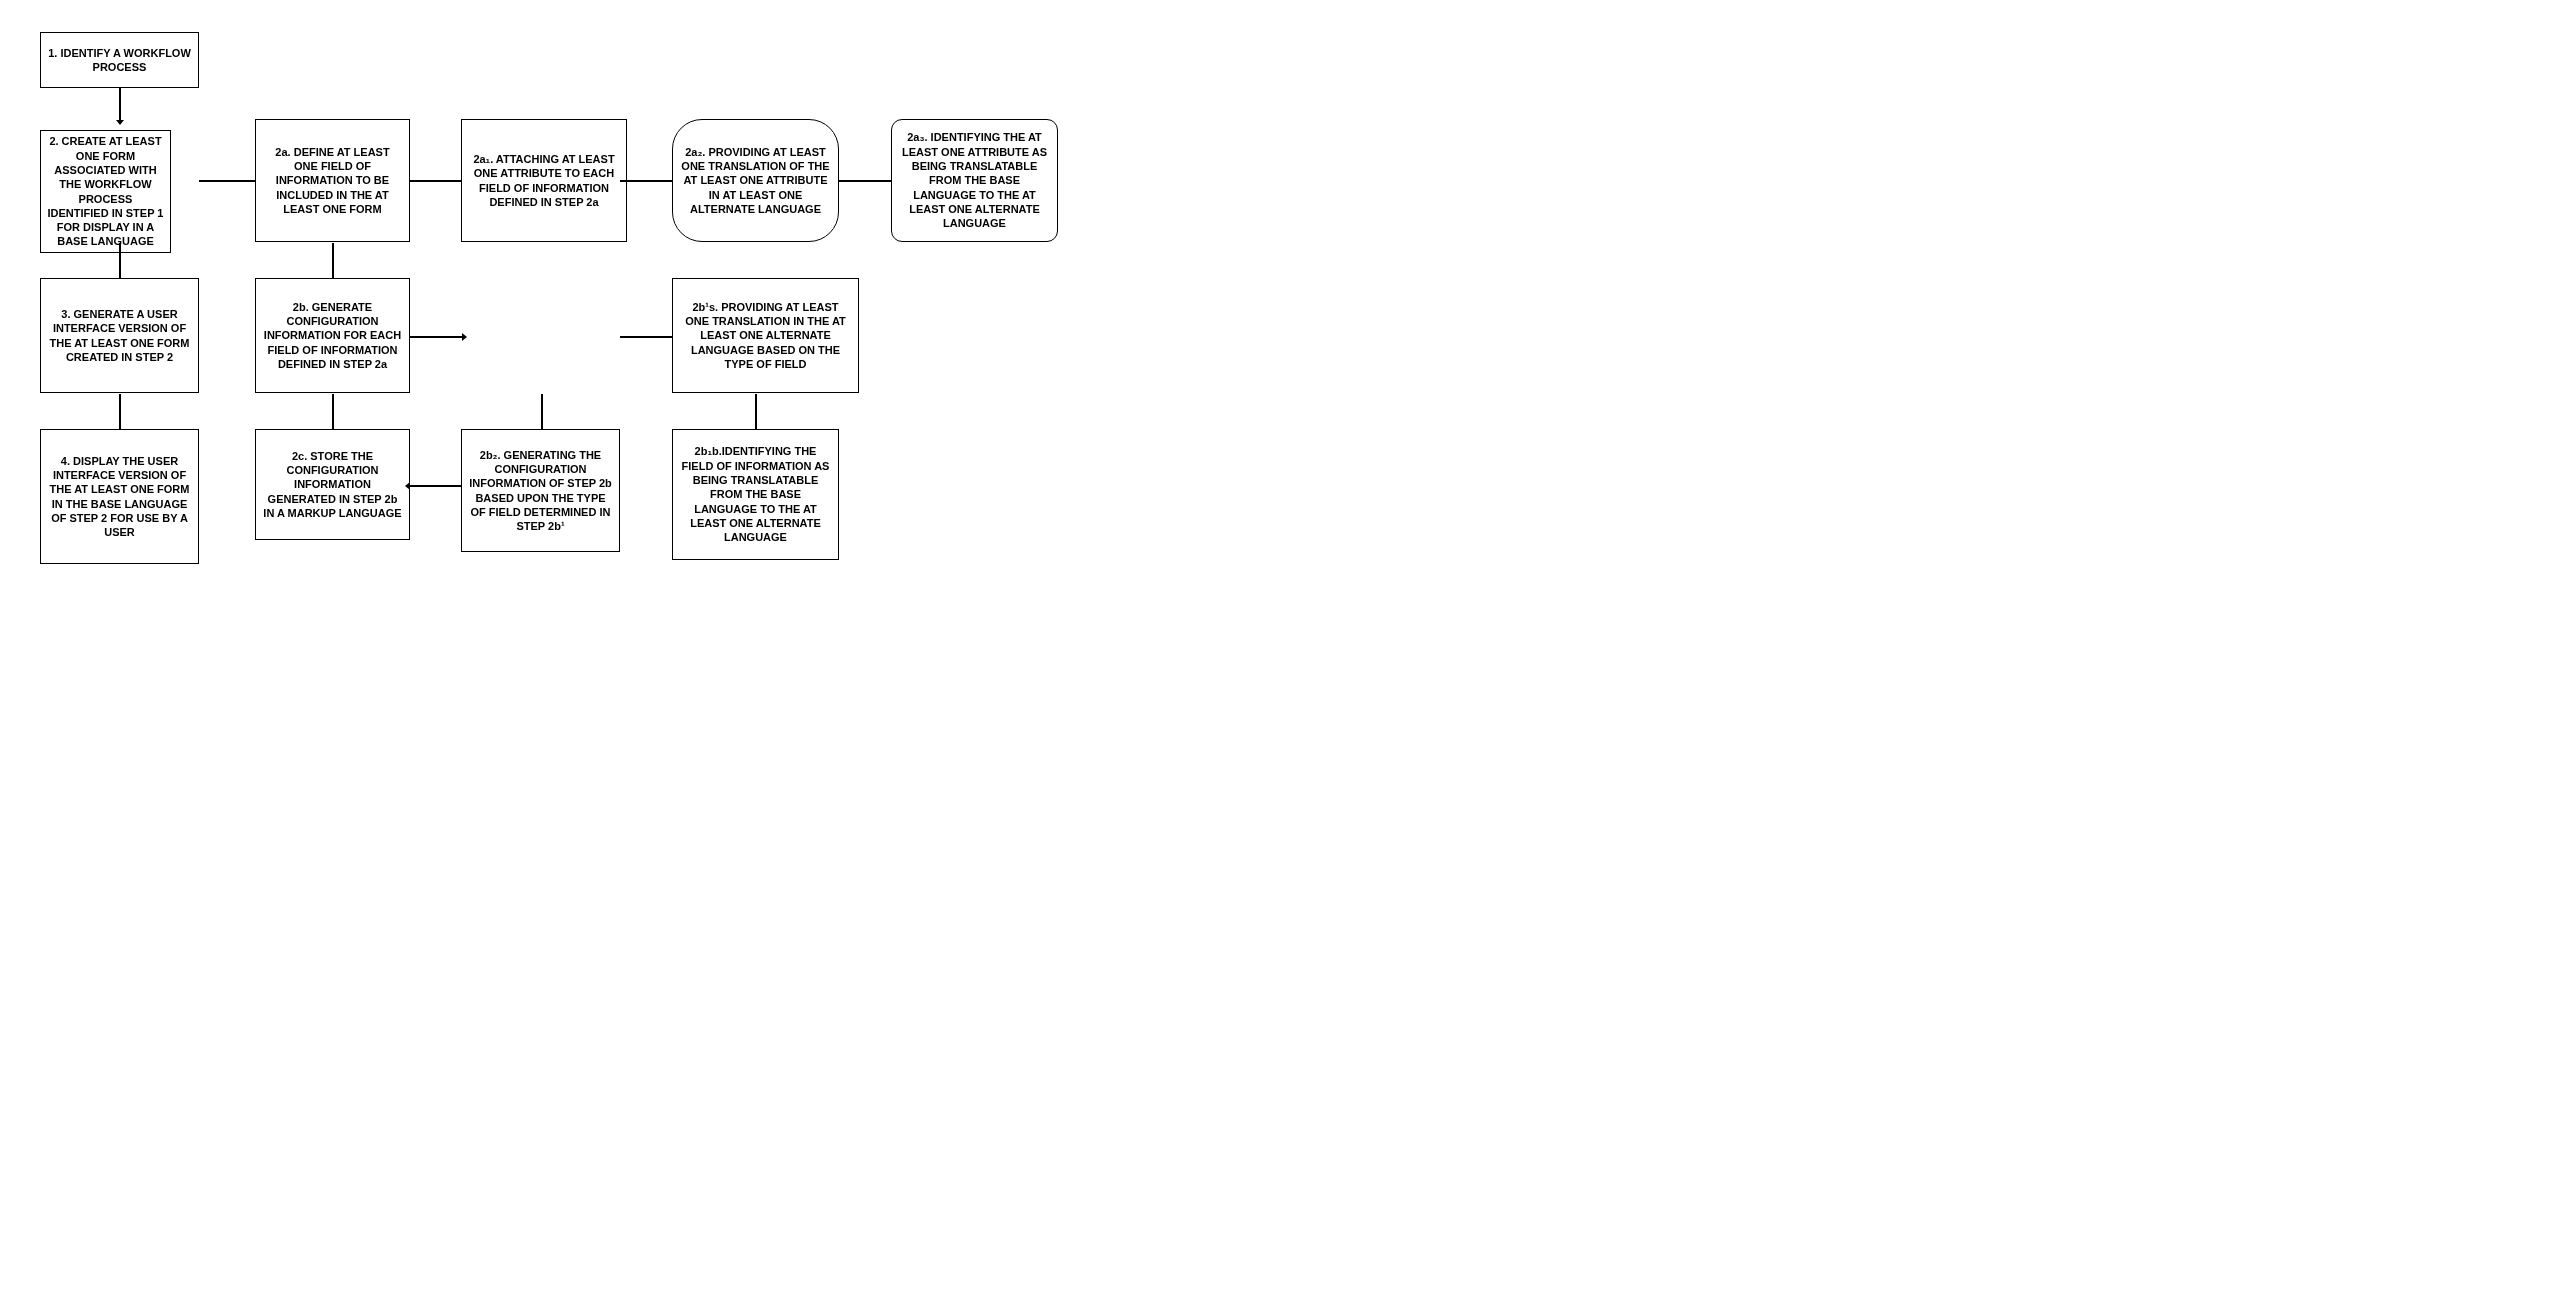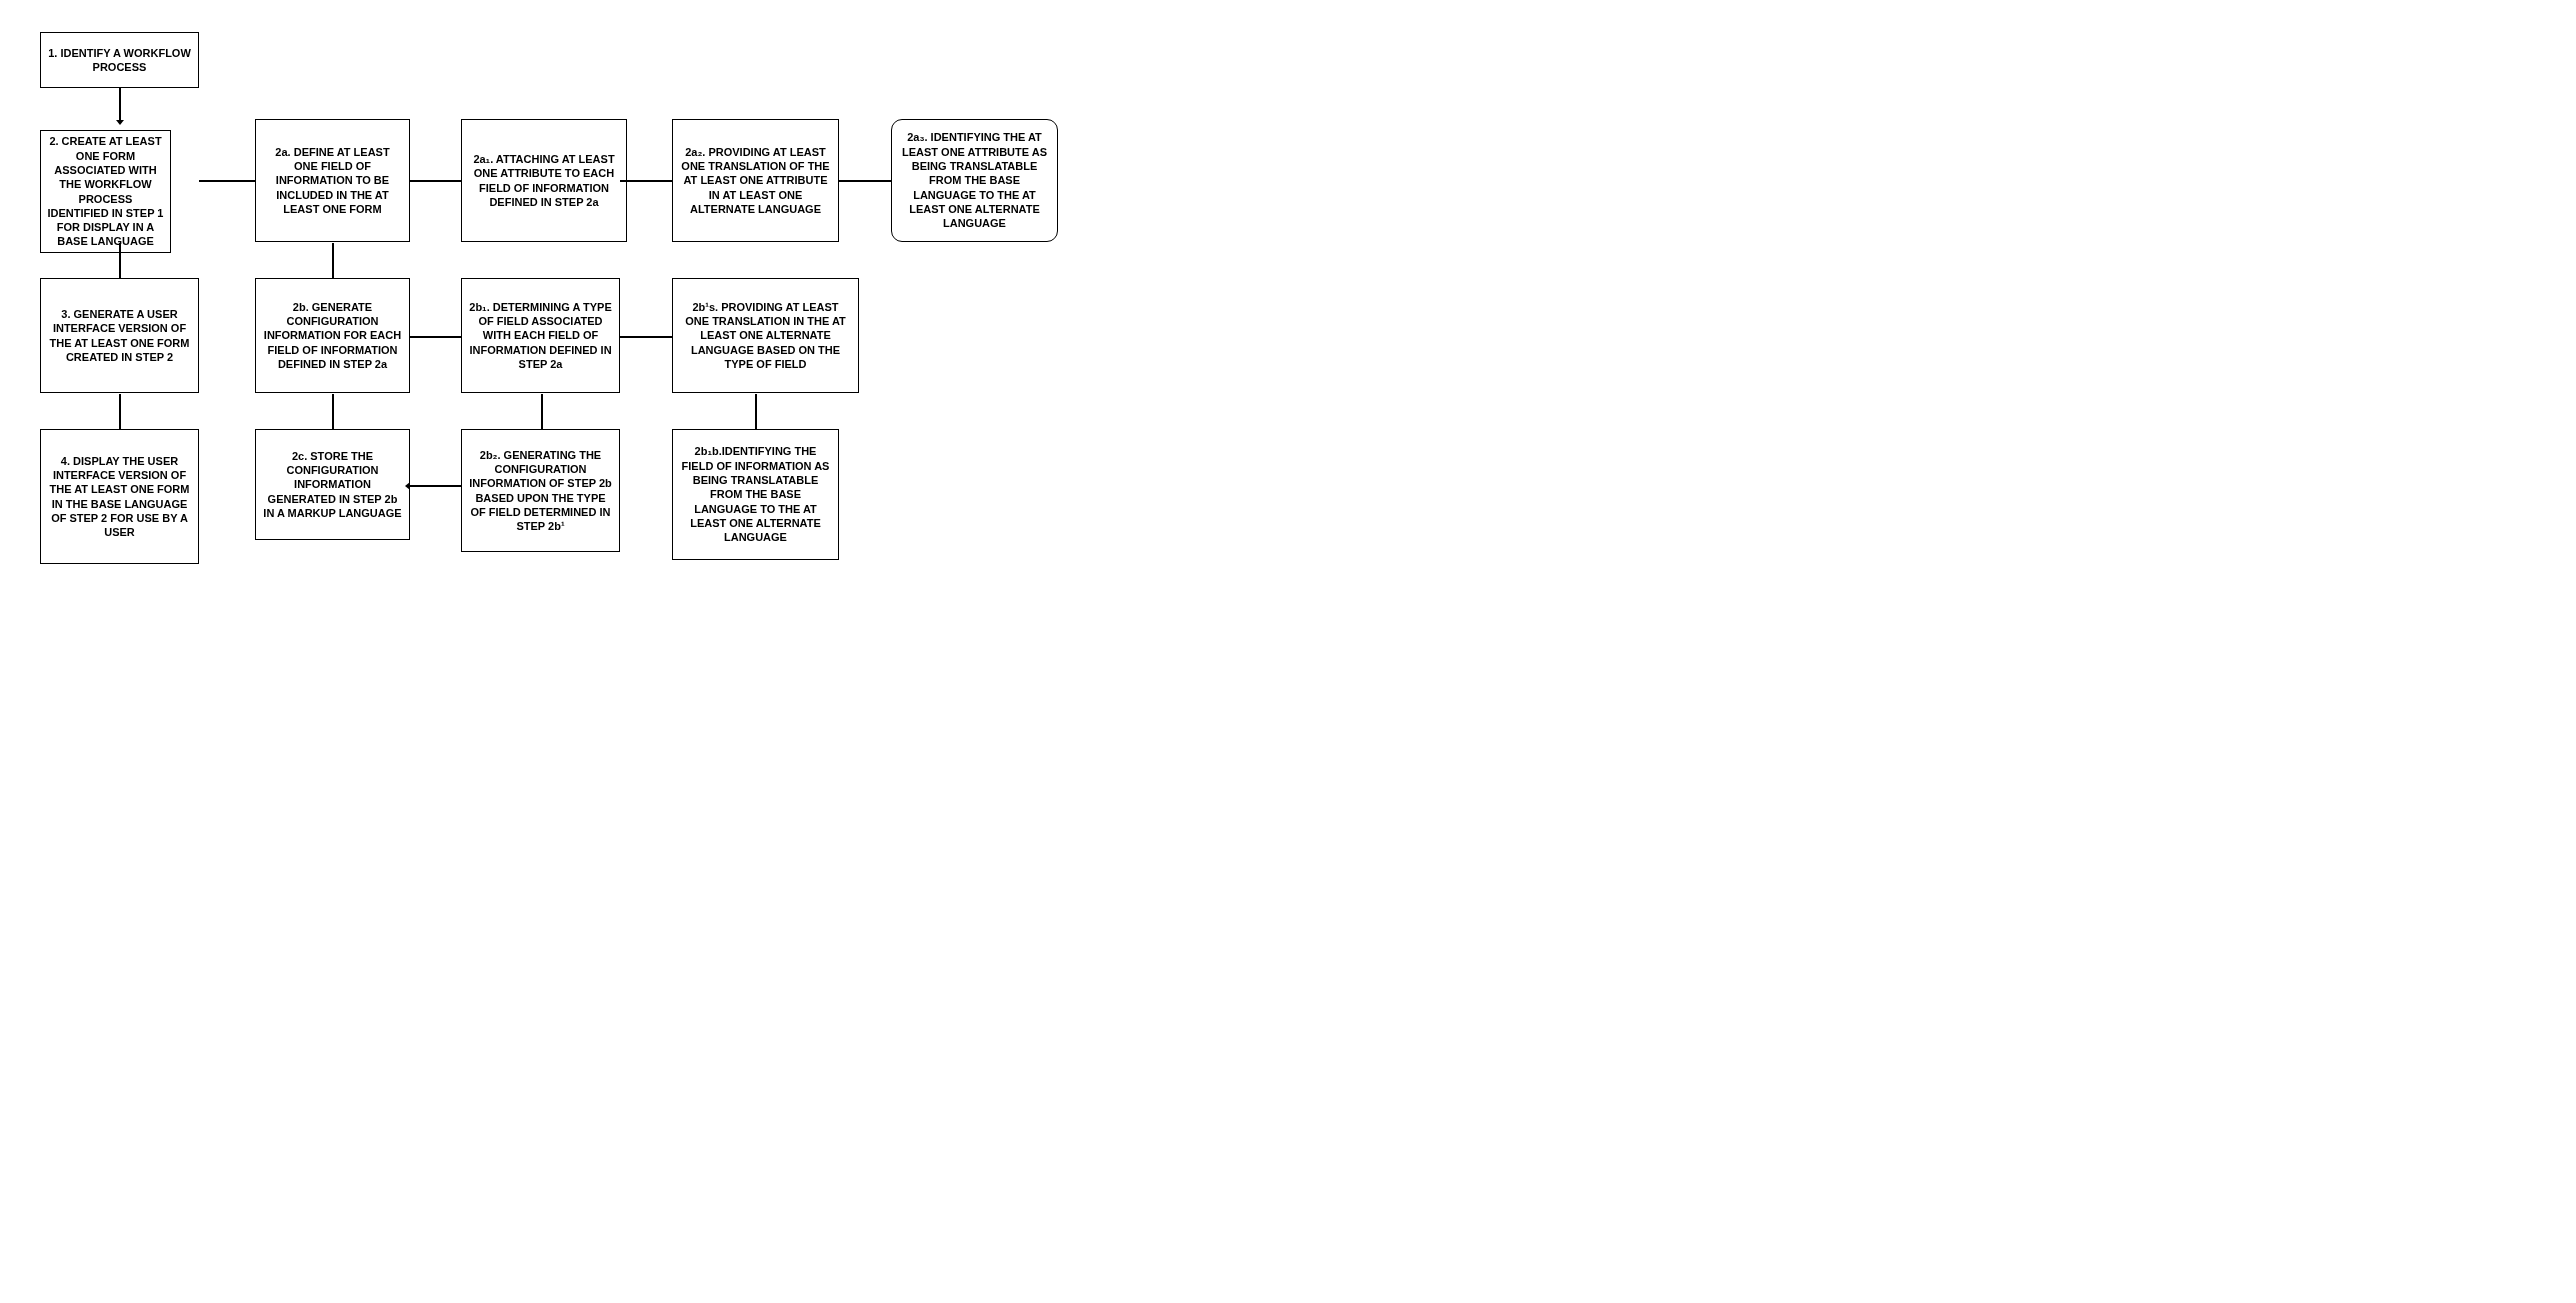--- a/index.html
+++ b/index.html
@@ -103,31 +103,30 @@
   <div class="arrow arrow-h arrowhead-right" style="left: 394px; top: 320px; width: 52px;"></div>
 
   <div class="arrow arrow-v arrowhead-down" style="left: 316px; top: 378px; height: 36px;"></div>
 
   <div class="box" style="left: 239px; top: 413px; width: 155px; height: 111px;">2c. STORE THE CONFIGURATION INFORMATION GENERATED IN STEP 2b IN A MARKUP LANGUAGE</div>
 
   <div class="box" style="left: 445px; top: 103px; width: 166px; height: 123px;">2a₁. ATTACHING AT LEAST ONE ATTRIBUTE TO EACH FIELD OF INFORMATION DEFINED IN STEP 2a</div>
 
   <div class="arrow arrow-h arrowhead-right" style="left: 604px; top: 164px; width: 52px;"></div>
 
-  <div class="box" style="left: 445px; top: 262px; width: 159px; height: 115px;">2b₁. DETERMINING A TYPE OF FIELD ASSOCIATED WITH EACH FIELD OF INFORMATION DEFINED IN STEP 2a</div>
 
   <div class="arrow arrow-h arrowhead-right" style="left: 604px; top: 320px; width: 52px;"></div>
 
   <div class="arrow arrow-v arrowhead-down" style="left: 525px; top: 378px; height: 36px;"></div>
 
   <div class="arrow arrow-h arrowhead-left" style="left: 394px; top: 469px; width: 52px;"></div>
 
   <div class="box" style="left: 445px; top: 413px; width: 159px; height: 123px;">2b₂. GENERATING THE CONFIGURATION INFORMATION OF STEP 2b BASED UPON THE TYPE OF FIELD DETERMINED IN STEP 2b¹</div>
 
-  <div class="box" style="left: 656px; top: 103px; width: 167px; height: 123px;">2a₂. PROVIDING AT LEAST ONE TRANSLATION OF THE AT LEAST ONE ATTRIBUTE IN AT LEAST ONE ALTERNATE LANGUAGE</div>
+  <div class="box" style="left: 656px; top: 103px; width: 167px; height: 123px; border-radius: 30px;">2a₂. PROVIDING AT LEAST ONE TRANSLATION OF THE AT LEAST ONE ATTRIBUTE IN AT LEAST ONE ALTERNATE LANGUAGE</div>
 
   <div class="arrow arrow-h arrowhead-right" style="left: 823px; top: 164px; width: 52px;"></div>
 
   <div class="box" style="left: 656px; top: 262px; width: 187px; height: 115px;">2b¹s. PROVIDING AT LEAST ONE TRANSLATION IN THE AT LEAST ONE ALTERNATE LANGUAGE BASED ON THE TYPE OF FIELD</div>
 
   <div class="arrow arrow-v arrowhead-down" style="left: 739px; top: 378px; height: 36px;"></div>
 
   <div class="box" style="left: 656px; top: 413px; width: 167px; height: 131px;">2b₁b.IDENTIFYING THE FIELD OF INFORMATION AS BEING TRANSLATABLE FROM THE BASE LANGUAGE TO THE AT LEAST ONE ALTERNATE LANGUAGE</div>
 
   <div class="box" style="left: 875px; top: 103px; width: 167px; height: 123px; border-radius: 11px;">2a₃. IDENTIFYING THE AT LEAST ONE ATTRIBUTE AS BEING TRANSLATABLE FROM THE BASE LANGUAGE TO THE AT LEAST ONE ALTERNATE LANGUAGE</div>

